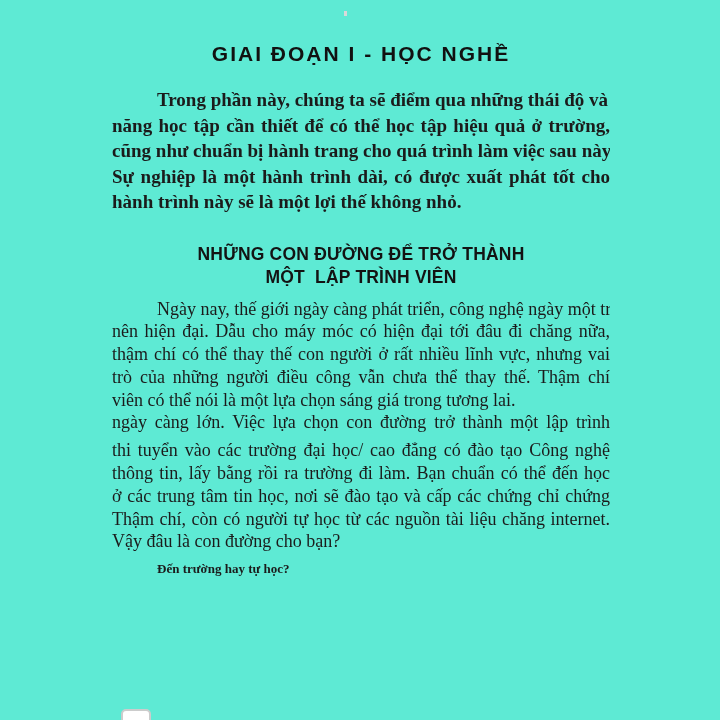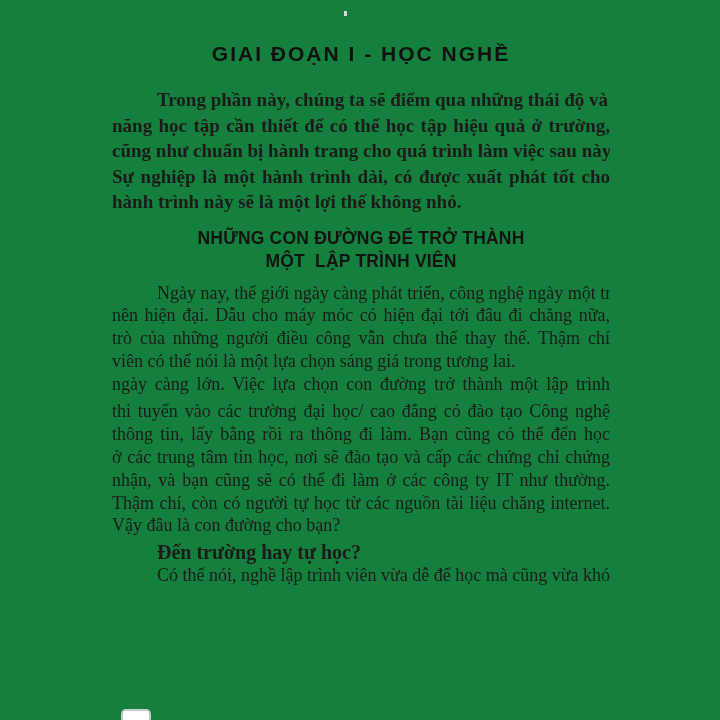--- a/index.html
+++ b/index.html
@@ -1,19 +1,19 @@
 <!DOCTYPE html>
 <html><head>
 <meta charset="utf-8">
 <style>
   html,body{margin:0;padding:0;}
   .page{
     position:relative;
     width:720px;height:720px;
-    background:#15803d;
+    background:#5eead4;
     overflow:hidden;
     color:#1b1b1b;
     font-family:"Liberation Serif","DejaVu Serif",serif;
   }
   .content{
     position:absolute;
     left:112px;top:0;
     width:498px;
   }
   .chapter-title{
@@ -57,25 +57,25 @@
     text-align-last:center;
     padding-left:0;
     white-space:pre-wrap;
   }
   .paragraph{
     font-size:18px;
     line-height:22.8px;
   }
   .subheading{
     font-weight:bold;
-    font-size:20px;
+    font-size:13px;
     line-height:23px;
   }
   
-  #text-flow .block:nth-child(3){margin-top:12px;}  
+  #text-flow .block:nth-child(3){margin-top:28px;}  
   #text-flow .block:nth-child(4){margin-top:9px;}   
   #text-flow .block:nth-child(5){margin-top:5px;}   
   #text-flow .block:nth-child(6){margin-top:4px;}   
   .footer{
     position:absolute;
     left:112px;top:694px;
     width:498px;
     display:flex;
     align-items:flex-end;
     font-family:"Liberation Sans","DejaVu Sans",sans-serif;
@@ -124,37 +124,34 @@
         <div class="line">Sự nghiệp là một hành trình dài, có được xuất phát tốt cho</div>
         <div class="line last">hành trình này sẽ là một lợi thế không nhỏ.</div>
       </div>
       <div class="block heading">
         <div class="line first">NHỮNG CON ĐƯỜNG ĐỂ TRỞ THÀNH</div>
         <div class="line last">MỘT  LẬP TRÌNH VIÊN</div>
       </div>
       <div class="block paragraph">
         <div class="line first">Ngày nay, thế giới ngày càng phát triển, công nghệ ngày một trở</div>
         <div class="line">nên hiện đại. Dẫu cho máy móc có hiện đại tới đâu đi chăng nữa,</div>
+        <div class="line">thậm chí có thể thay thế con người ở rất nhiều lĩnh vực, nhưng vai</div>
         <div class="line">trò của những người điều công vẫn chưa thể thay thế. Thậm chí</div>
         <div class="line last">viên có thể nói là một lựa chọn sáng giá trong tương lai.</div>
         <div class="line">ngày càng lớn. Việc lựa chọn con đường trở thành một lập trình</div>
       </div>
       <div class="block paragraph">
         <div class="line">thi tuyển vào các trường đại học/ cao đẳng có đào tạo Công nghệ</div>
-        <div class="line">thông tin, lấy bằng rồi ra thông đi làm. Bạn cũng có thể đến học</div>
+        <div class="line">thông tin, lấy bằng rồi ra trường đi làm. Bạn chuẩn có thể đến học</div>
         <div class="line">ở các trung tâm tin học, nơi sẽ đào tạo và cấp các chứng chỉ chứng</div>
-        <div class="line">nhận, và bạn cũng sẽ có thể đi làm ở các công ty IT như thường.</div>
         <div class="line">Thậm chí, còn có người tự học từ các nguồn tài liệu chăng internet.</div>
         <div class="line last">Vậy đâu là con đường cho bạn?</div>
       </div>
       <div class="block subheading">
         <div class="line first last">Đến trường hay tự học?</div>
-      </div>
-      <div class="block paragraph">
-        <div class="line first last">Có thể nói, nghề lập trình viên vừa dễ để học mà cũng vừa khó</div>
       </div>
     </div>
 
   <div class="footer">
     <span class="page-number">14</span>
     <span class="author">VŨ CÔNG TẤN TÀI</span>
   </div>
 
   <div class="corner-artifact"></div>
 </div>

